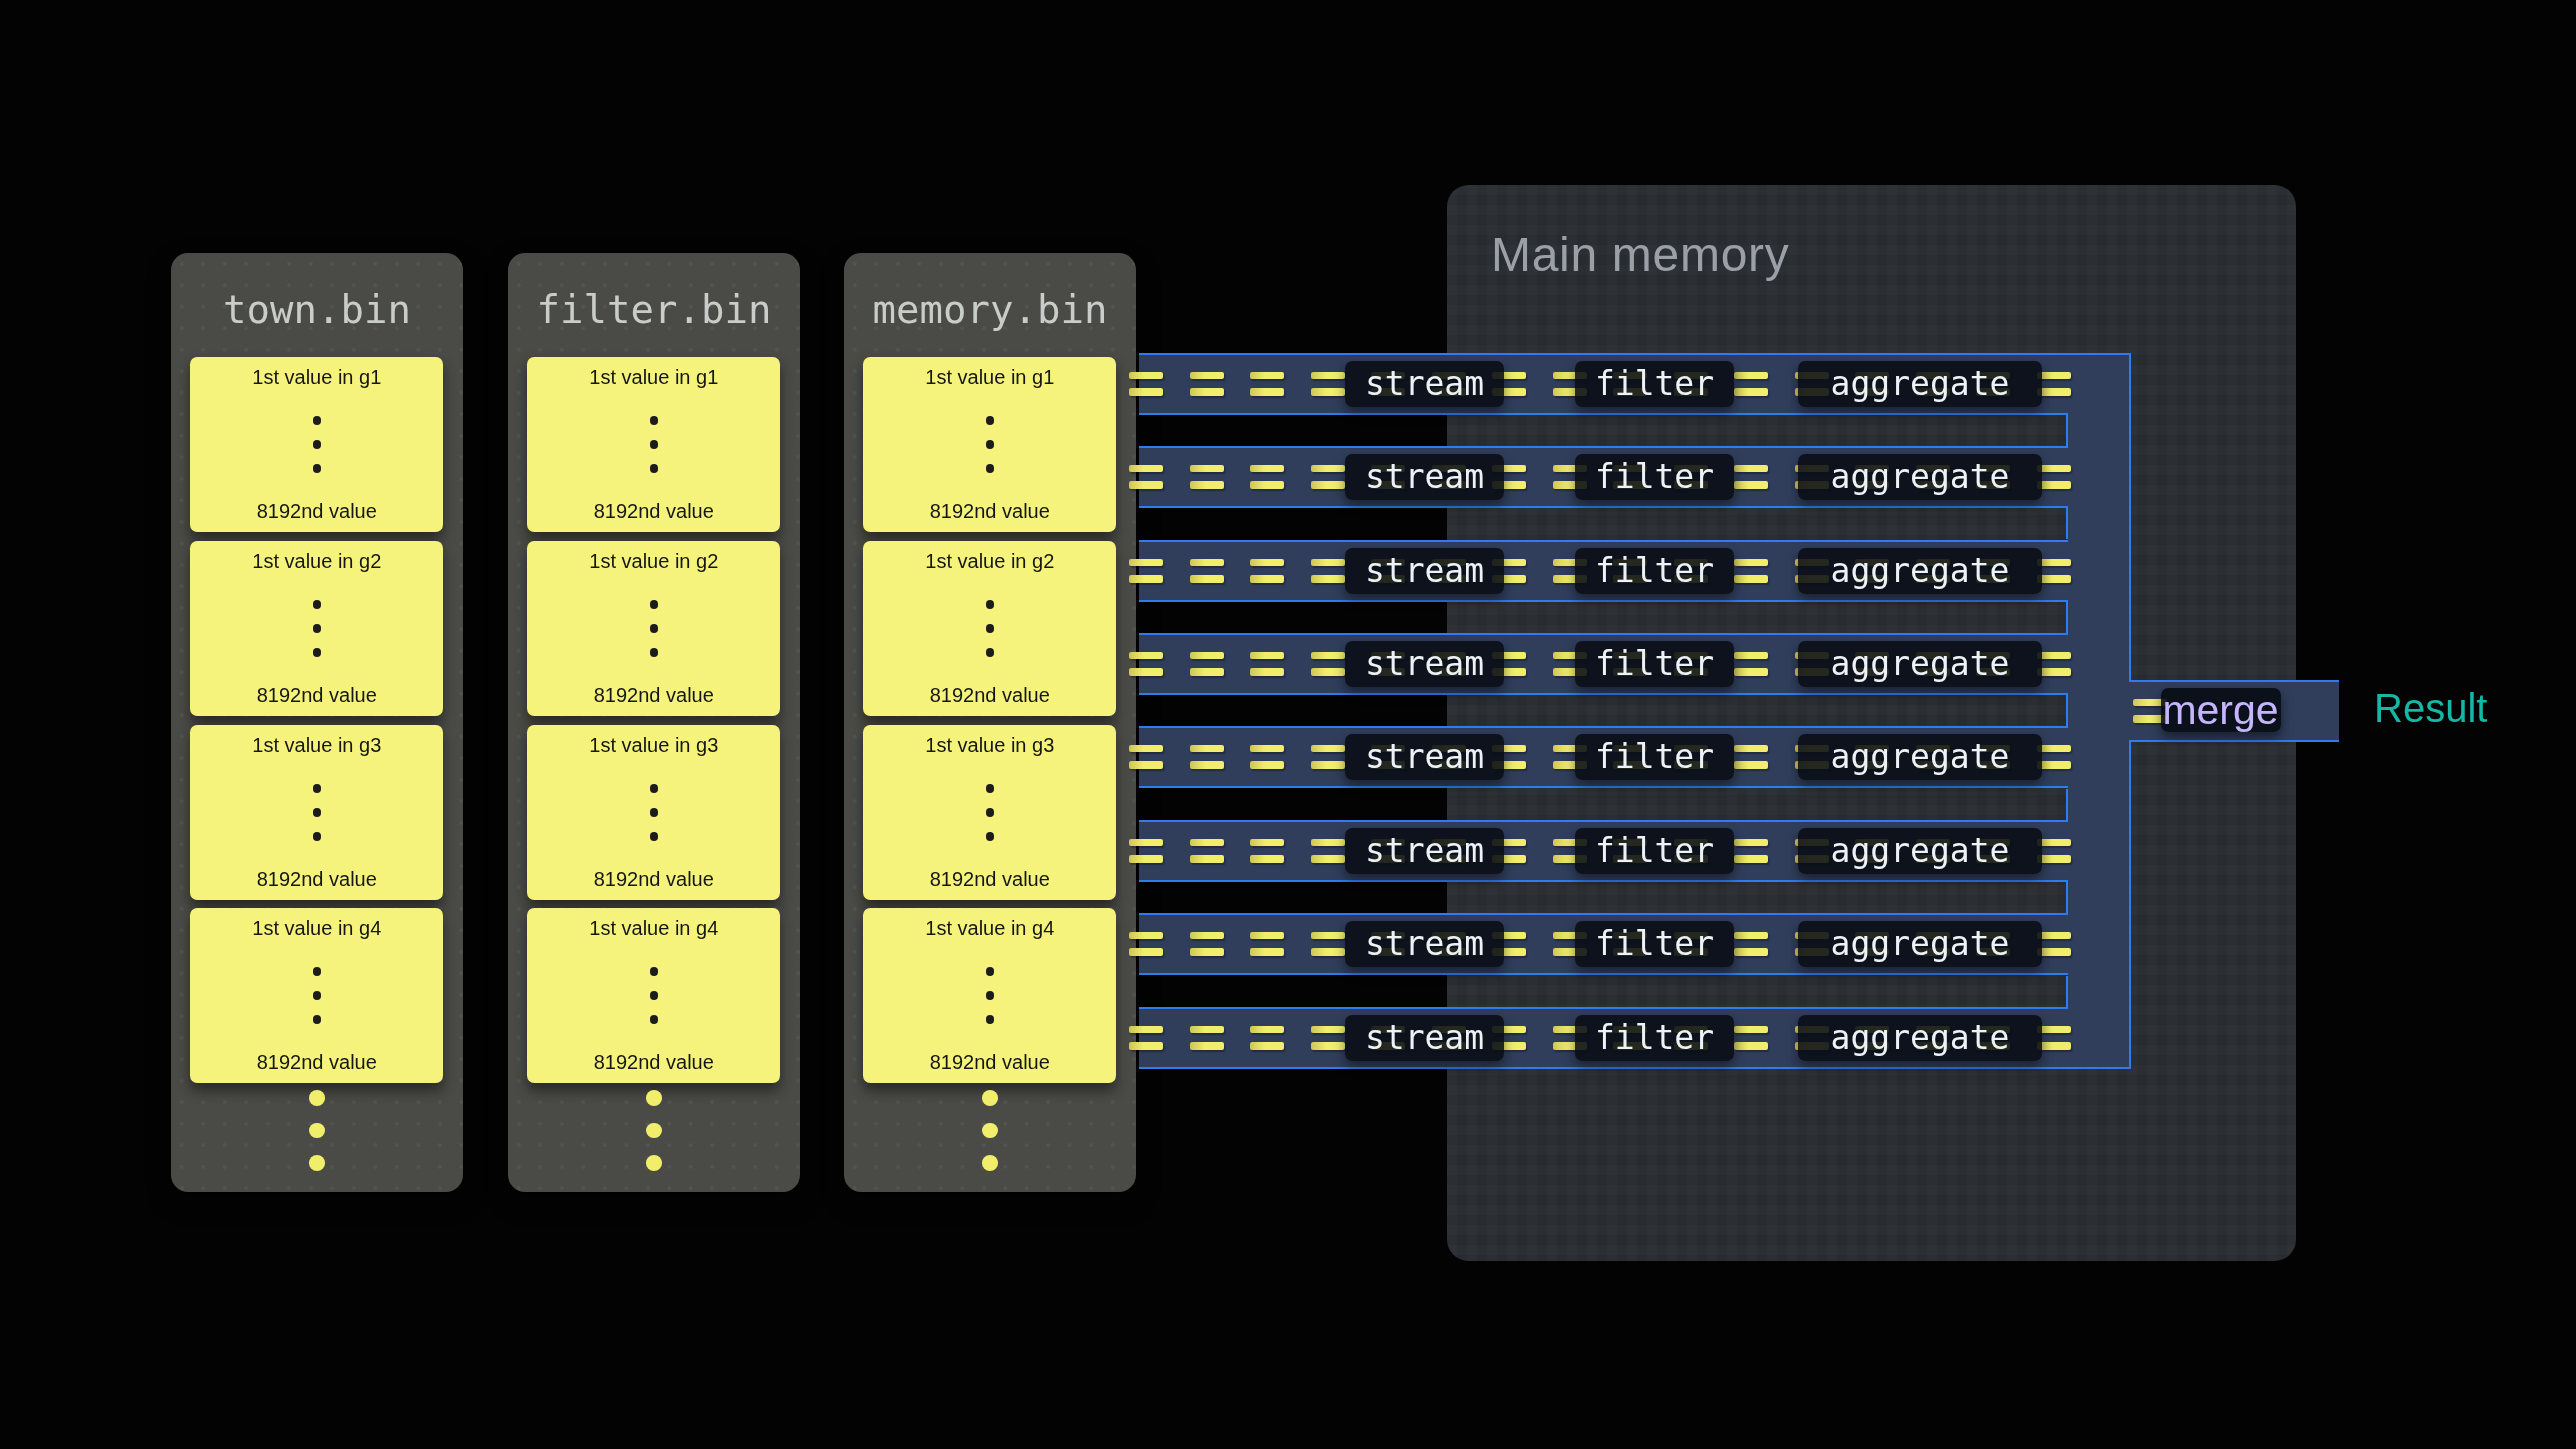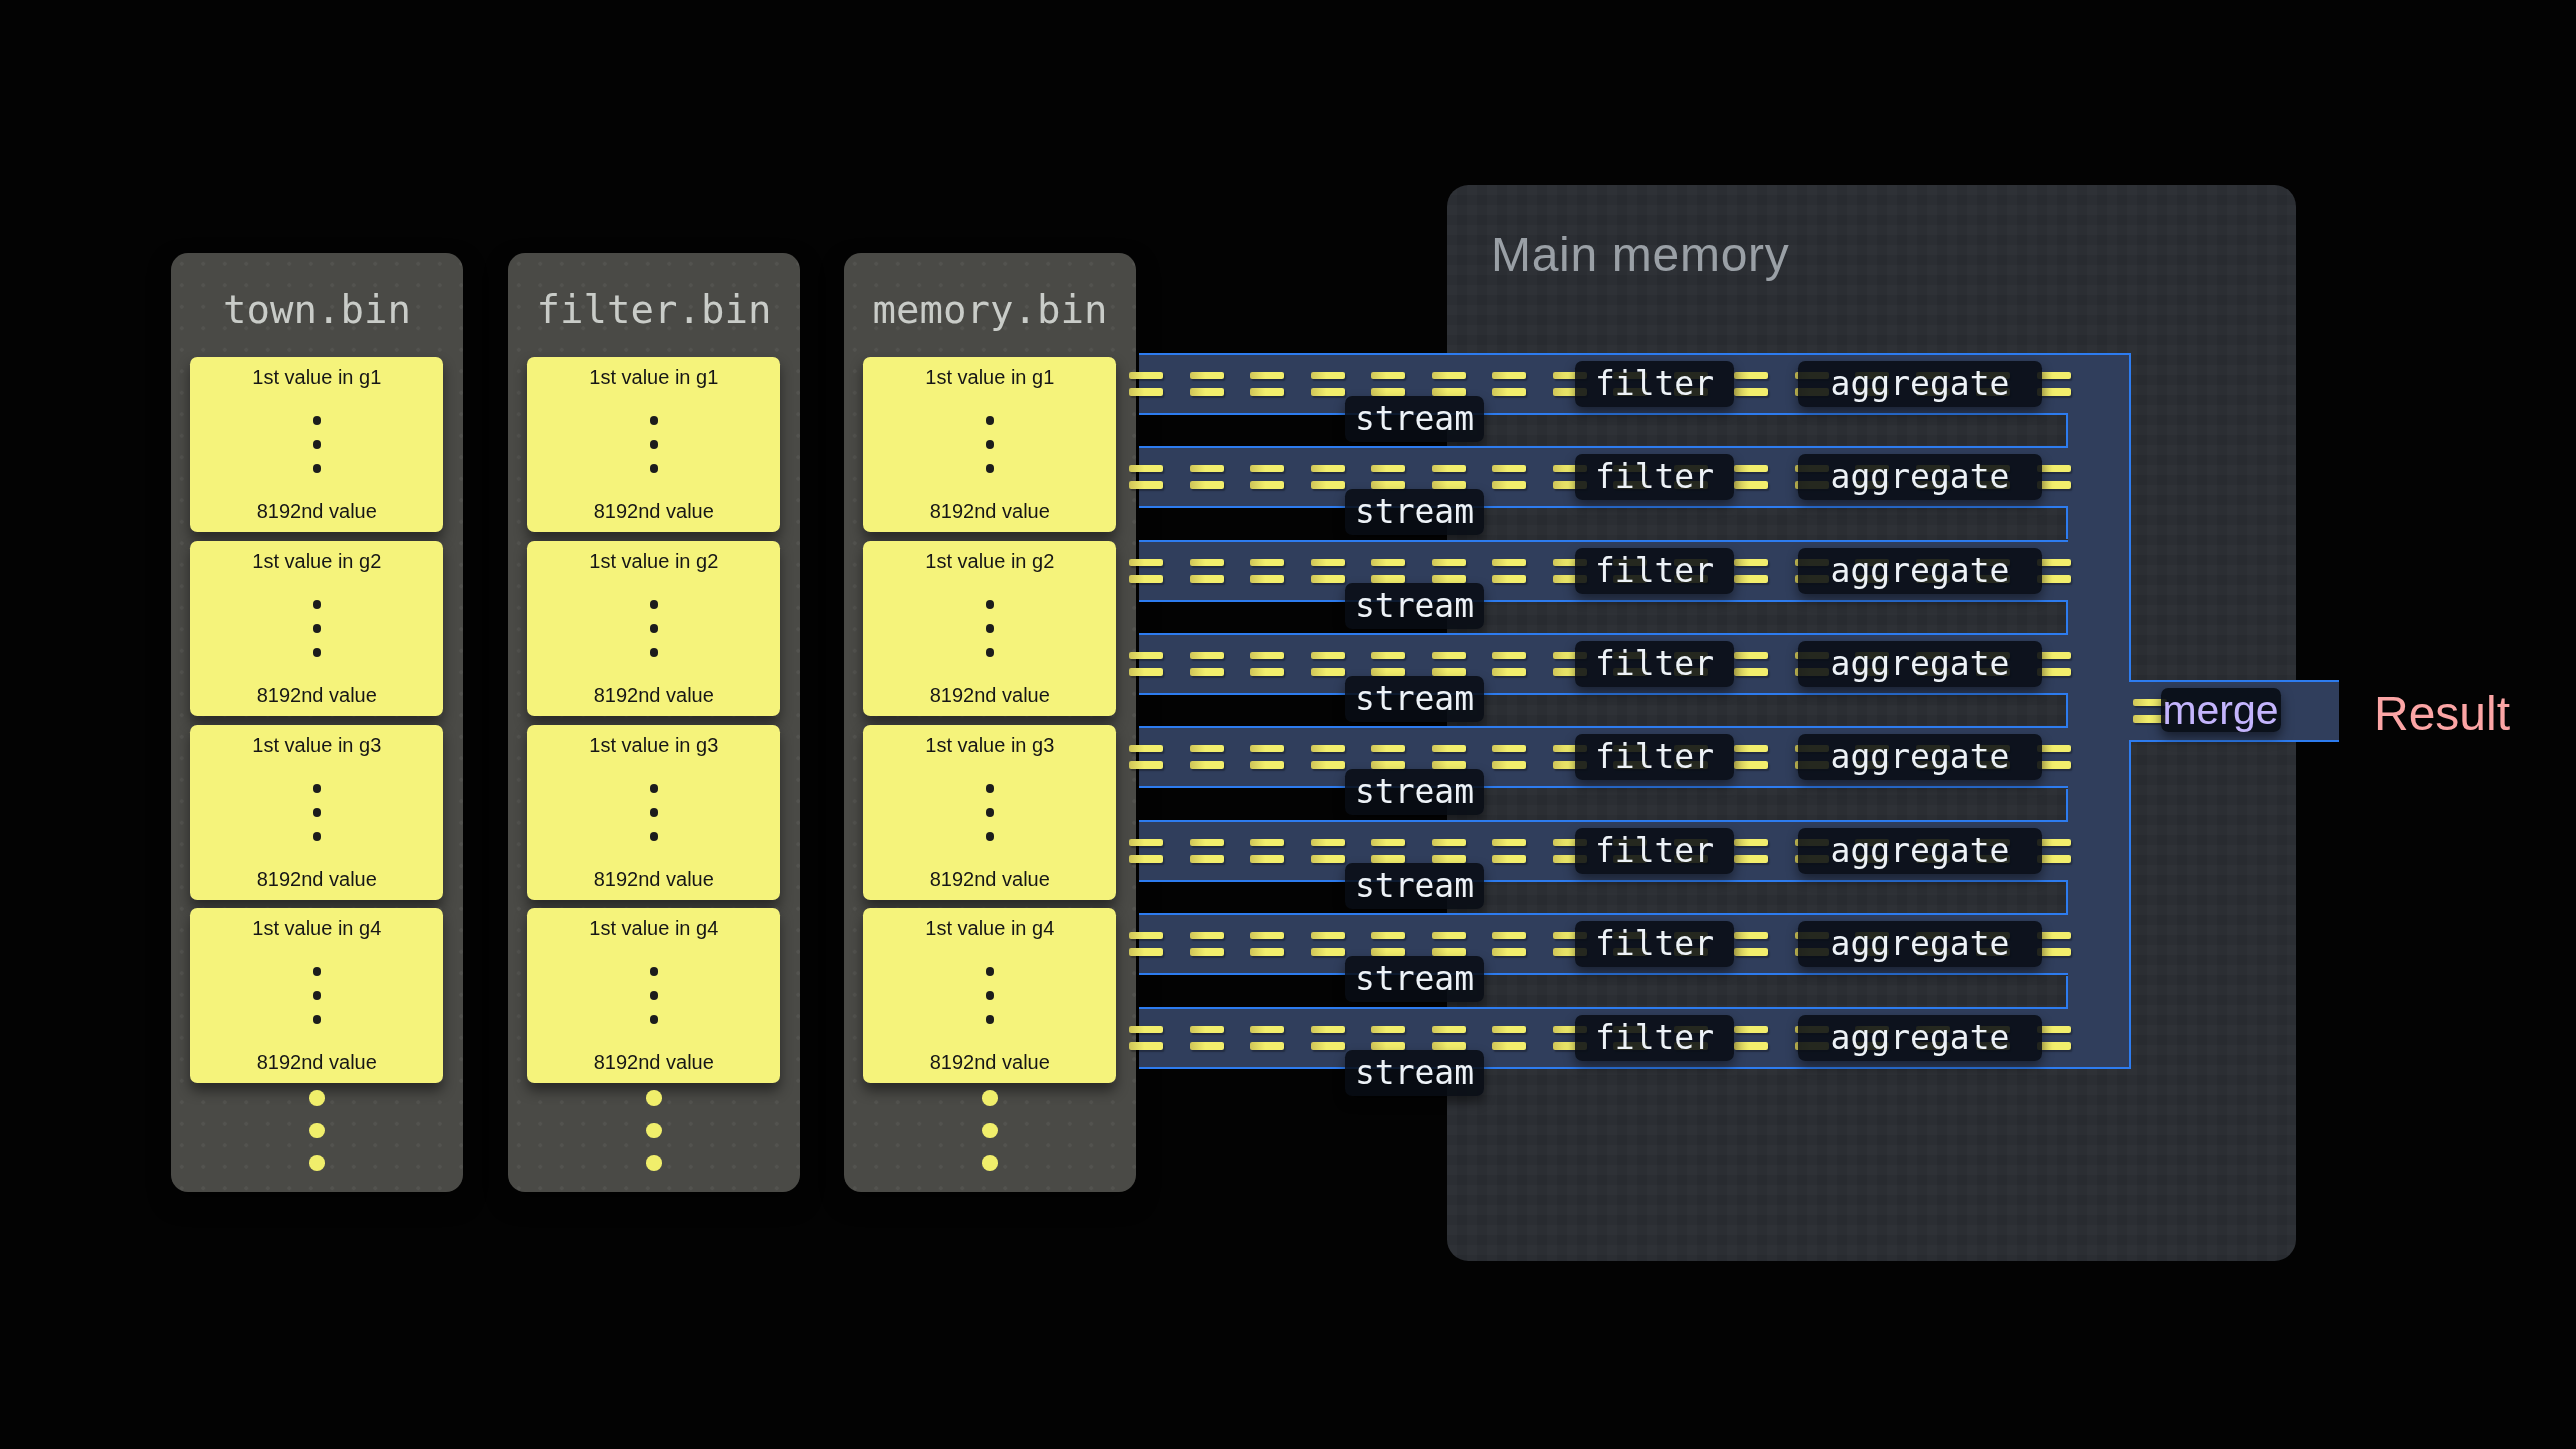--- a/index.html
+++ b/index.html
@@ -44,42 +44,42 @@
   .dash{position:relative;width:34px;height:24px;flex:0 0 34px;}
   .dash::before,.dash::after{content:"";position:absolute;left:0;width:34px;height:7.9px;
     border-radius:2.1px;background:linear-gradient(90deg,#cfc558 0%,#f2ee6c 45%);
     box-shadow:1.4px 2.1px 1.4px rgba(0,0,0,0.3);}
   .dash::before{top:0;}
   .dash::after{bottom:0;}
   .opbox{position:absolute;top:5.7px;height:46px;line-height:46px;text-align:center;
     border-radius:7.2px;background:rgba(8,12,20,0.88);color:#edf2f7;
     font-family:"DejaVu Sans Mono",monospace;font-size:33px;
     box-shadow:0 5.7px 11.4px rgba(0,0,0,0.45);}
-  .op-stream{left:206px;width:139px;margin-top:35px;}
+  .op-stream{left:206px;width:159px;}
   .op-filter{left:436px;width:159px;}
   .op-aggregate{left:659px;width:244px;}
 
   #spine{position:absolute;left:2068px;top:353px;width:63px;height:716px;
     box-sizing:border-box;background:#303e5c;
     border-top:2.1px solid #2d7cf0;border-bottom:2.1px solid #2d7cf0;}
   .spine-border{position:absolute;left:2129px;width:2.1px;background:#2d7cf0;}
   #spine-border-top{top:353px;height:327px;}
   #spine-border-bottom{top:739px;height:330px;}
   .notch{position:absolute;left:2066px;width:2.1px;background:#2d7cf0;}
 
   #merge-stub{position:absolute;left:2129px;top:680px;width:210px;height:62px;
     box-sizing:border-box;background:#303e5c;
     border-top:2.1px solid #2d7cf0;border-bottom:2.1px solid #2d7cf0;}
   #merge-dashes{position:absolute;left:4.3px;top:16.5px;height:24px;display:flex;}
   #merge-box{position:absolute;left:31.5px;top:6.4px;width:120px;height:44px;line-height:44px;
     text-align:center;border-radius:7.2px;background:rgba(8,12,20,0.9);color:#c4b5fd;
     font-family:Liberation Sans, sans-serif;font-size:41px;
     box-shadow:0 5.7px 11.4px rgba(0,0,0,0.5);}
 
-  #result-label{position:absolute;left:2374px;top:686px;font-size:48px;color:#fca5a5;}
+  #result-label{position:absolute;left:2374px;top:686px;font-size:40px;color:#14b8a6;}
 </style>
 </head>
 <body>
 
 <div id="stage">
   <div id="memory-panel">
     <div id="memory-title">Main memory</div>
   </div>
 
   <div id="columns">

